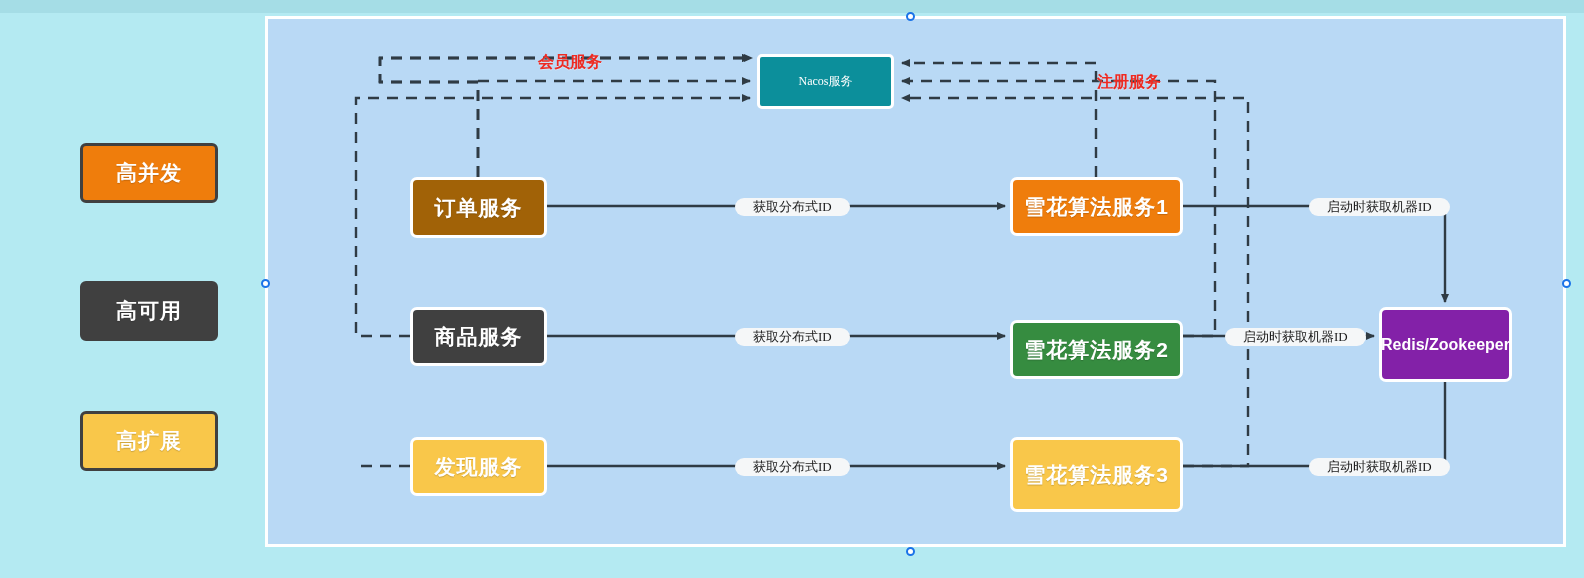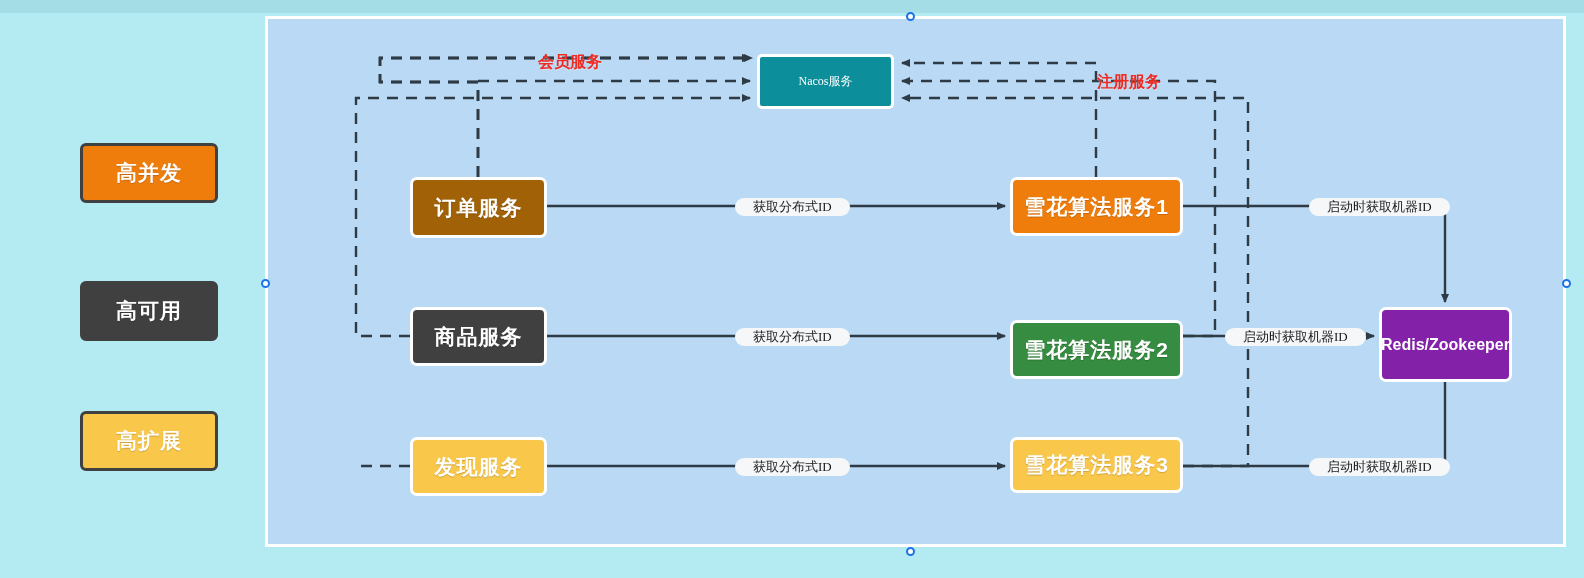--- a/index.html
+++ b/index.html
@@ -112,21 +112,21 @@
     font-family: "Liberation Serif", serif;
     font-size: 12px;
     border-radius: 5px;
   }
   .node-order   { left: 410px;  top: 177px; width: 137px; height: 61px; background: #a16207; justify-content: center; }
   .node-product { left: 410px;  top: 307px; width: 137px; height: 59px; background: #404040; }
   .node-member  { left: 410px;  top: 437px; width: 137px; height: 59px; background: #f9c74a; }
 
   .node-snow1 { left: 1010px; top: 177px; width: 173px; height: 59px; background: #ef7d0c; }
   .node-snow2 { left: 1010px; top: 307px; width: 173px; height: 59px; background: #368c40; margin-top: 13px; }
-  .node-snow3 { left: 1010px; top: 437px; width: 173px; height: 56px; background: #f9c74a; }
+  .node-snow3 { left: 1010px; top: 437px; width: 173px; height: 75px; background: #f9c74a; }
 
   .node-redis {
     left: 1379px; top: 307px;
     width: 133px; height: 75px;
     background: #8321a8;
     font-size: 16px;
     font-weight: bold;
   }
 
   

